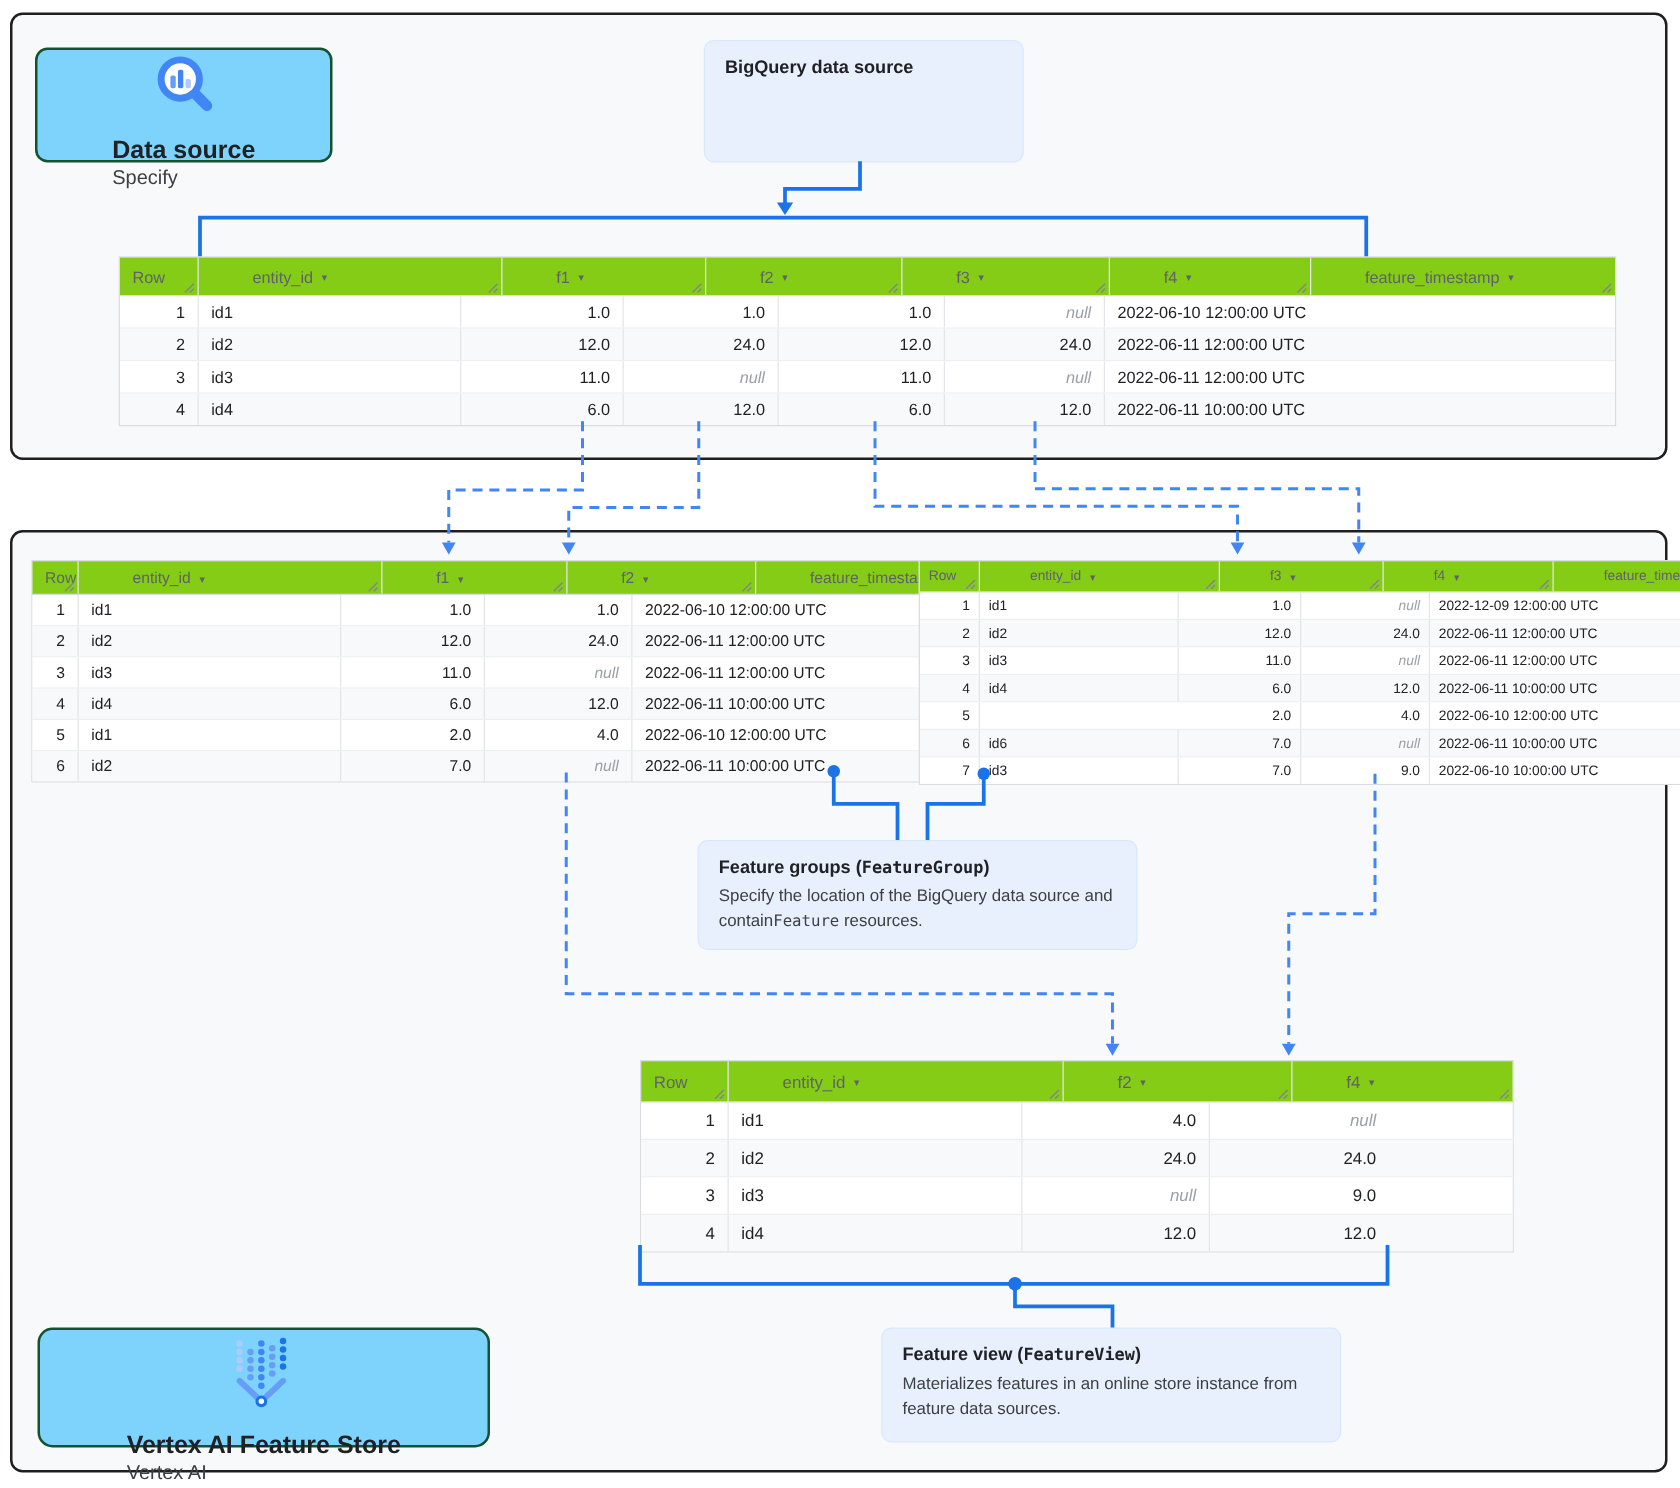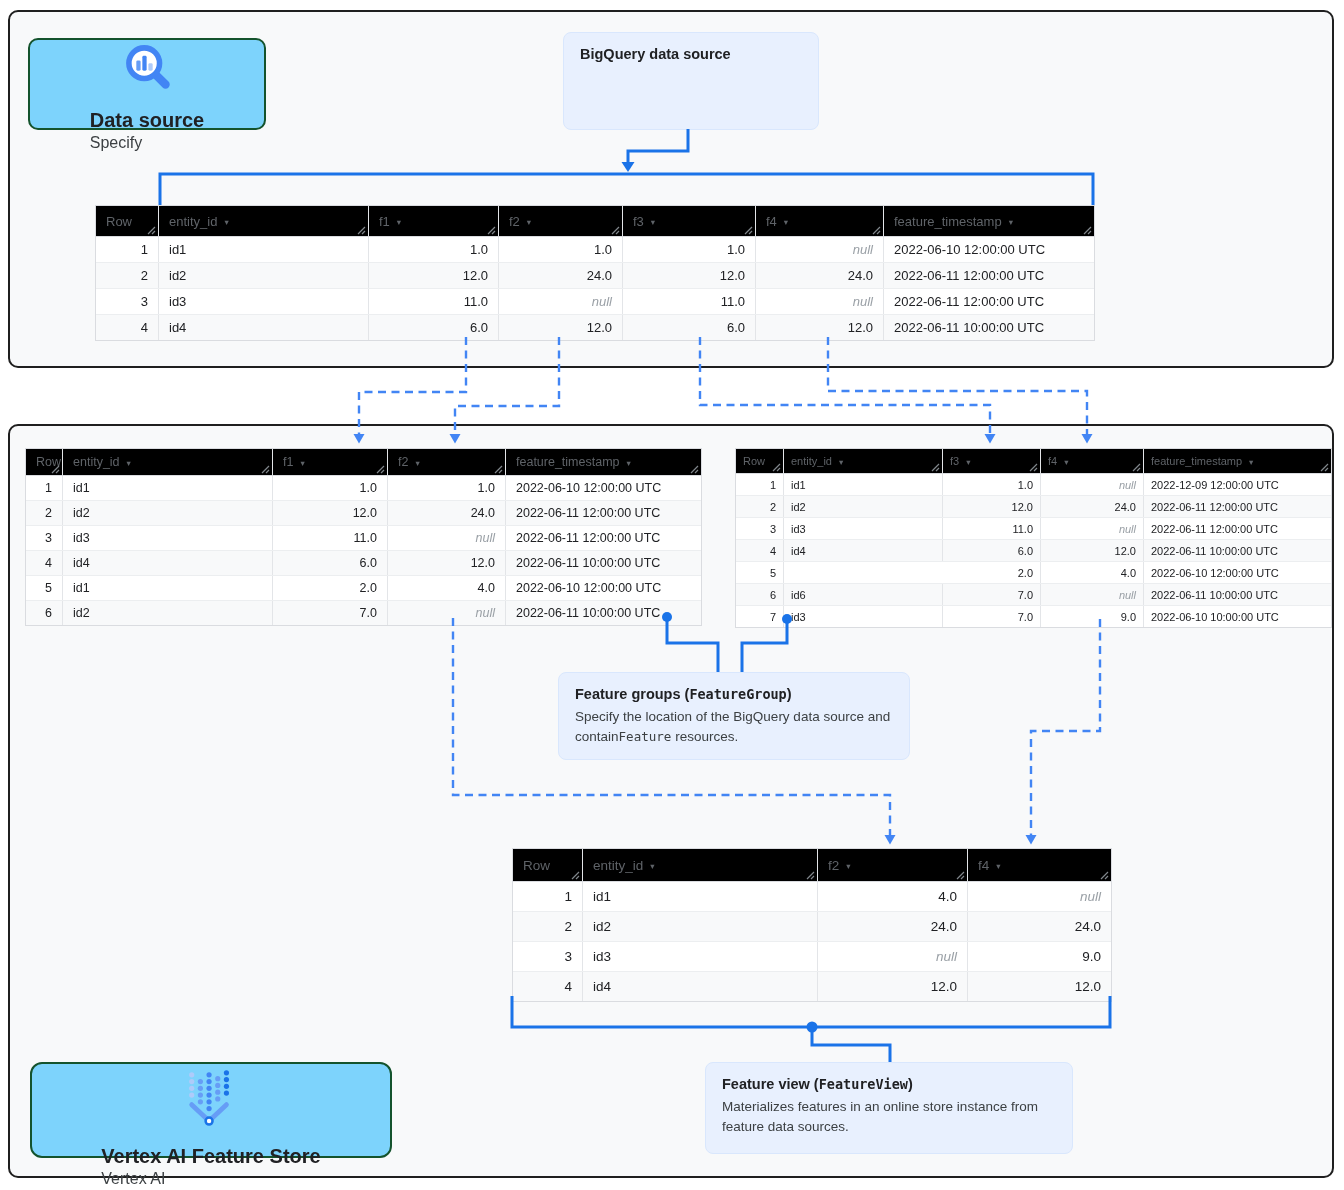--- a/index.html
+++ b/index.html
@@ -18,21 +18,21 @@
   #callout-fds{left:563px;top:32px;width:256px;height:98px;}
   #callout-fg{left:558px;top:672px;width:352px;height:88px;}
   #callout-fv{left:705px;top:1062px;width:368px;height:92px;}
   .co-title{font-size:14.5px;font-weight:bold;color:#202124;margin-bottom:5px;}
   .co-body{font-size:13.5px;color:#3c4043;line-height:1.45;}
   code{font-family:"DejaVu Sans Mono","Liberation Mono",monospace;font-size:0.93em;}
 
   .tbl{position:absolute;background:#ffffff;border:1px solid #dadce0;box-sizing:content-box;}
   .tr{display:flex;background:#ffffff;}
   .tr.alt{background:#f8f9fa;}
-  .tr.thead{background:#000000;border-bottom:1px solid #dadce0;}
+  .tr.thead{background:#84cc16;border-bottom:1px solid #dadce0;gap:33px;}
   .th,.td{position:relative;box-sizing:border-box;border-right:1px solid #e3e5e8;display:flex;align-items:center;overflow:hidden;white-space:nowrap;flex:none;}
   .th:last-child,.td:last-child{border-right:none;}
   .tr:not(.thead){border-bottom:1px solid #eceef0;}
   .tr:last-child{border-bottom:none;}
   .th{padding-left:10px;color:#5f6368;font-weight:500;}
   .caret{font-size:8.5px;color:#5f6368;margin-left:7px;margin-top:1px;}
   .rz{position:absolute;right:2px;bottom:1px;line-height:0;}
   .td{color:#202124;}
   .td.rownum,.td.num{justify-content:flex-end;padding-right:10px;}
   .td.text,.td.ts{padding-left:10px;}

